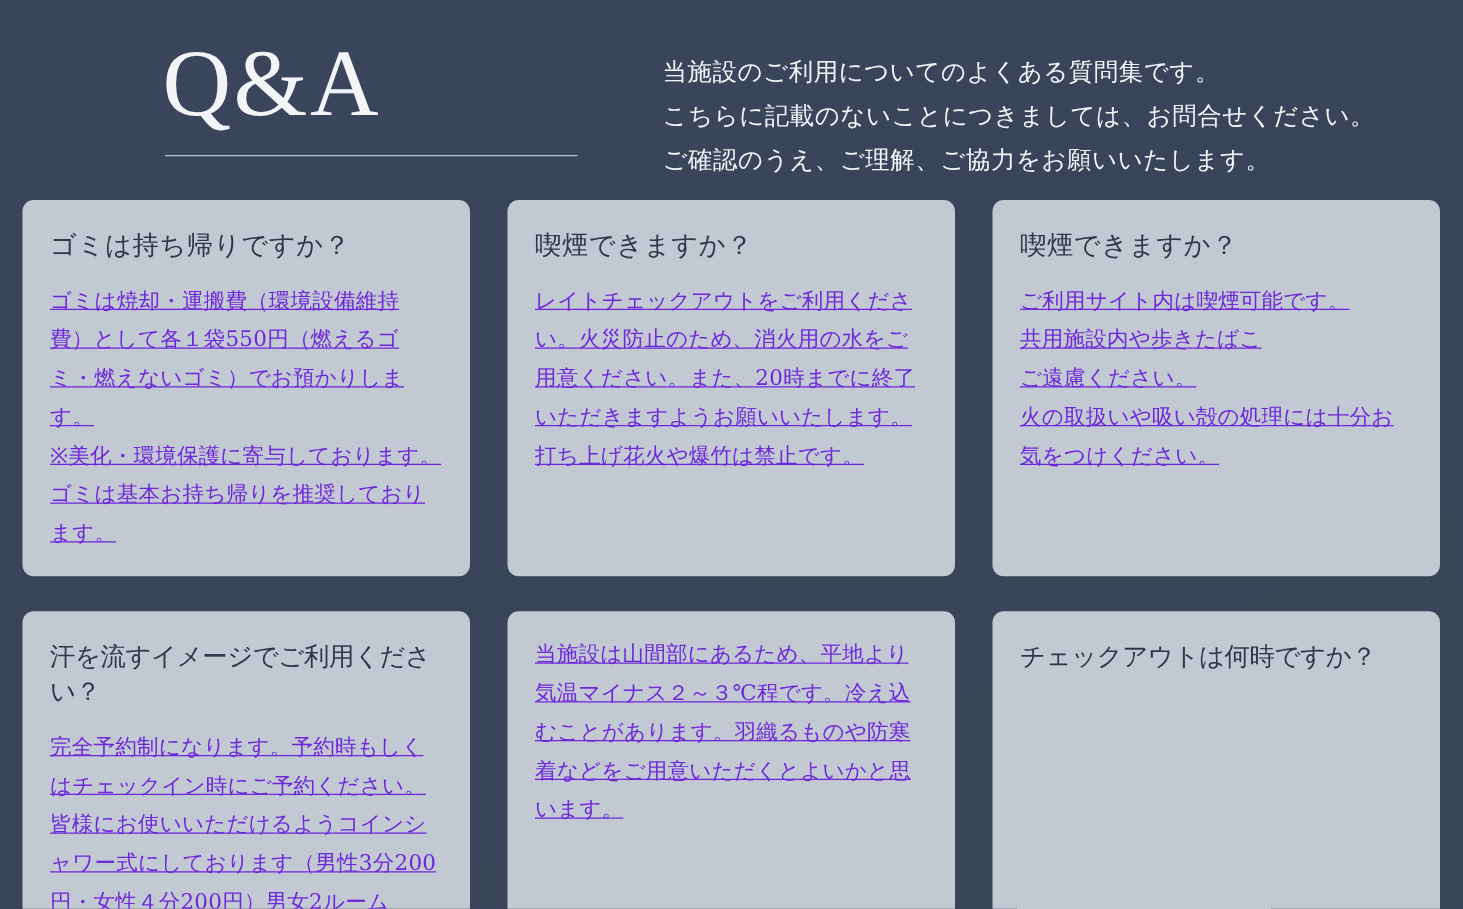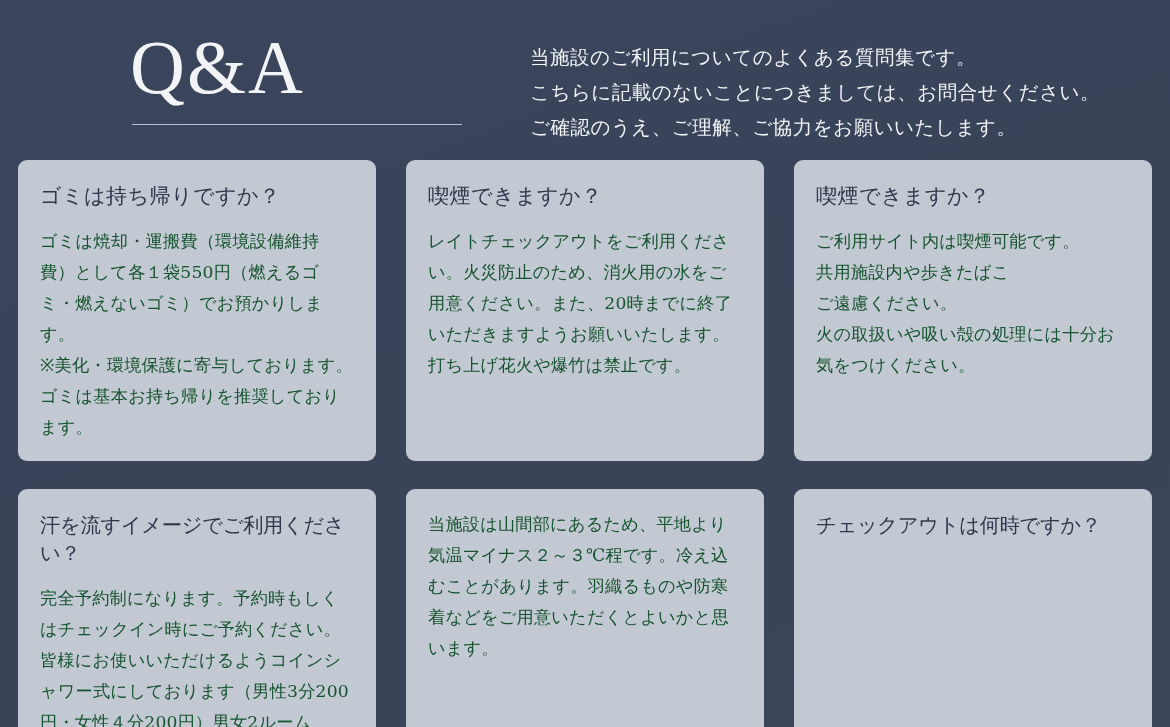--- a/index.html
+++ b/index.html
@@ -86,24 +86,25 @@
     line-height: 28px;
     color: #2e384a;
     font-family: "DejaVu Serif", "Liberation Serif", serif;
     margin: 2px 0 16px 0;
     letter-spacing: .5px;
   }
   .card-q.tight { letter-spacing: -0.3px; font-size: 20.3px; }
   .card-a {
     font-size: 17.2px;
     line-height: 31px;
-    color: #14532d;
+    color: #6d28d9;
     font-family: "DejaVu Serif", "Liberation Serif", serif;
     letter-spacing: .2px;
     white-space: pre-line;
+    text-decoration: underline;
   }
 </style>
 </head>
 <body>
 
 <div class="page">
 
   <div class="header">
     <div class="title-block">
       <h1 class="qa-title">Q&amp;A</h1>

